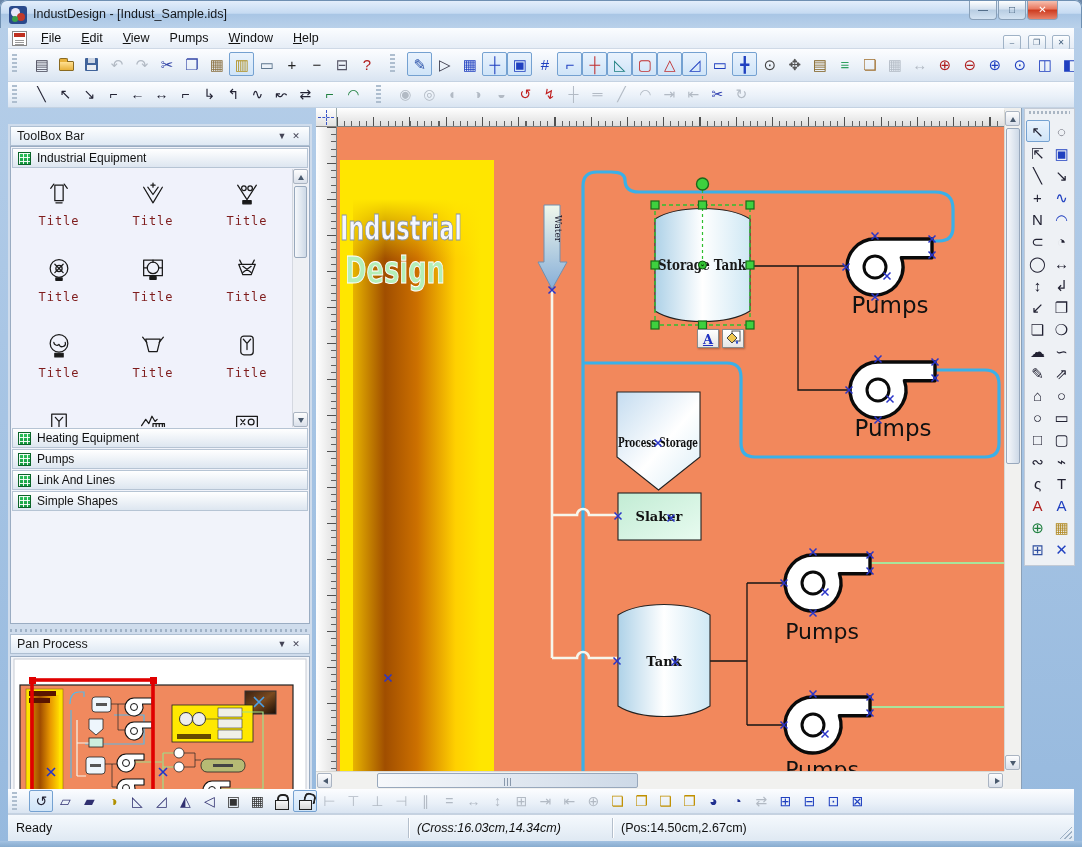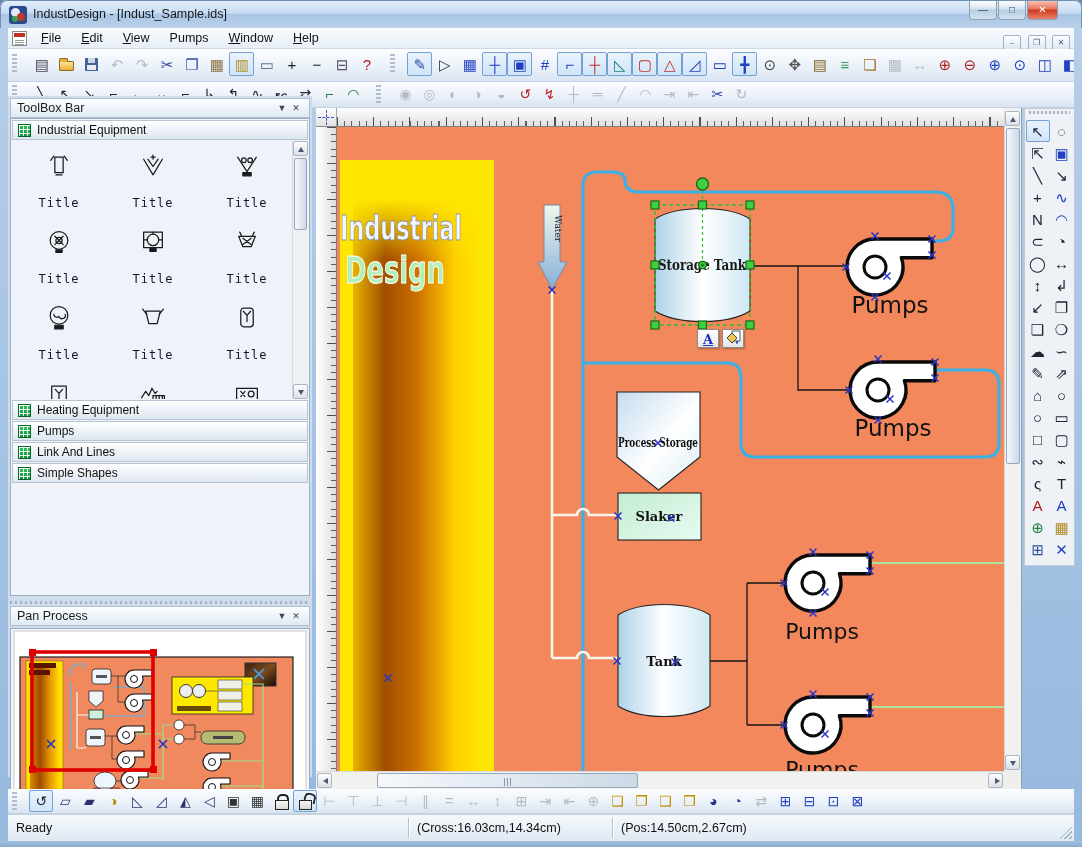--- a/index.html
+++ b/index.html
@@ -61,40 +61,40 @@
   .art-lock .g,.art-unlock .g{width:13px;height:14px;position:relative;font-size:0;}
   .art-lock .g::before{content:"";position:absolute;left:2px;top:0;width:8px;height:8px;
         border:2px solid #222;border-bottom:none;border-radius:5px 5px 0 0;}
   .art-lock .g::after{content:"";position:absolute;left:0;top:6px;width:12px;height:8px;
         background:linear-gradient(#f6f6f6,#d8d8d8);border:1.4px solid #222;}
   .art-unlock .g::before{content:"";position:absolute;left:5px;top:-1px;width:8px;height:8px;
         border:2px solid #222;border-bottom:none;border-radius:5px 5px 0 0;transform:rotate(14deg);}
   .art-unlock .g::after{content:"";position:absolute;left:0;top:6px;width:11px;height:8px;
         background:linear-gradient(#f6f6f6,#d8d8d8);border:1.4px solid #222;}
   
-  .dock{position:absolute;left:8px;top:96px;width:304px;height:681px;background:#cfdcec;}
+  .dock{position:absolute;left:8px;top:124px;width:304px;height:681px;background:#cfdcec;}
   .panel-h{position:absolute;left:2px;right:2px;height:20px;display:flex;align-items:center;
         background:linear-gradient(180deg,#fdfeff,#dfe9f4);border:1px solid #aebfd2;
         font-size:12.5px;color:#1c1c1c;padding:0 6px;}
   .panel-h .sp{flex:1;}
   .ph-btn{width:14px;text-align:center;font-size:9px;color:#445;}
   .tbx-body{position:absolute;left:2px;top:22px;width:300px;height:478px;background:#f1f3fa;border:1px solid #9aacc2;}
   .grph{height:20px;display:flex;align-items:center;gap:6px;padding:0 5px;font-size:12px;color:#111;
         background:linear-gradient(180deg,#ffffff,#dde6f0);border:1px solid #b6c4d4;margin:1px;}
   .grpicon{width:13px;height:13px;border:1px solid #0a6428;flex:0 0 auto;
         background:linear-gradient(#2ec45e,#12953c);
         background-image:linear-gradient(rgba(255,255,255,.9) 1px,transparent 1px),
                          linear-gradient(90deg,rgba(255,255,255,.9) 1px,transparent 1px),
                          linear-gradient(#2ec45e,#12953c);
         background-size:4px 4px,4px 4px,100% 100%;}
   .shapes-wrap{position:relative;height:258px;margin:0 1px;background:#f0f2fb;overflow:hidden;}
   .shapes-grid{display:grid;grid-template-columns:repeat(3,1fr);width:282px;}
   .shapecell{display:flex;flex-direction:column;align-items:center;padding-top:12px;height:76px;}
   .shapecell svg{stroke:#1a1a1a;fill:none;stroke-width:1.2;stroke-linecap:round;stroke-linejoin:round;}
-  .shapelabel{font:12px "DejaVu Sans Mono",monospace;color:#0f172a;margin-top:16px;letter-spacing:1px;}
+  .shapelabel{font:12px "DejaVu Sans Mono",monospace;color:#7f1d1d;margin-top:6px;letter-spacing:1px;}
   .sb-v{position:absolute;right:0;top:0;width:16px;bottom:0;background:#eef0f4;border-left:1px solid #d4d8e0;}
   .sb-btn{position:absolute;left:0;width:15px;height:15px;background:linear-gradient(180deg,#fdfdfd,#dae0ea);
         border:1px solid #aab4c2;border-radius:2px;}
   .tri{position:absolute;left:4px;width:0;height:0;border-left:3.5px solid transparent;border-right:3.5px solid transparent;}
   .tri.up{top:5px;border-bottom:5px solid #4a5a6e;}
   .tri.dn{top:5px;border-top:5px solid #4a5a6e;}
   .tri.lf{left:5px;top:4px;border-top:3.5px solid transparent;border-bottom:3.5px solid transparent;border-right:5px solid #4a5a6e;border-left:none;}
   .tri.rt{left:6px;top:4px;border-top:3.5px solid transparent;border-bottom:3.5px solid transparent;border-left:5px solid #4a5a6e;border-right:none;}
   .sb-thumb{position:absolute;background:linear-gradient(90deg,#f6f8fb,#cdd9e7);border:1px solid #98a8bc;border-radius:2px;}
   .splitter{position:absolute;left:2px;right:2px;top:502px;height:8px;
@@ -1125,18 +1125,18 @@
           <span class="g" style="color: rgb(32, 64, 192);">⊡</span>
         </span>
         <span class="tbi">
           <span class="g" style="color: rgb(32, 64, 192);">⊠</span>
         </span>
       </span>
   </div>
 
   <div class="statusbar">
     <span class="spane first" style="left:0;width:400px;">Ready</span>
-    <span class="spane" style="left:400px;width:204px;">(Cross:16.03cm,14.34cm)</span>
+    <span class="spane" style="left:400px;width:204px;font-style:italic;">(Cross:16.03cm,14.34cm)</span>
     <span class="spane" style="left:604px;width:260px;">(Pos:14.50cm,2.67cm)</span>
     <span class="sgrip"></span>
   </div>
   <div class="bottomframe"></div>
 </div>
 
 </body></html>

